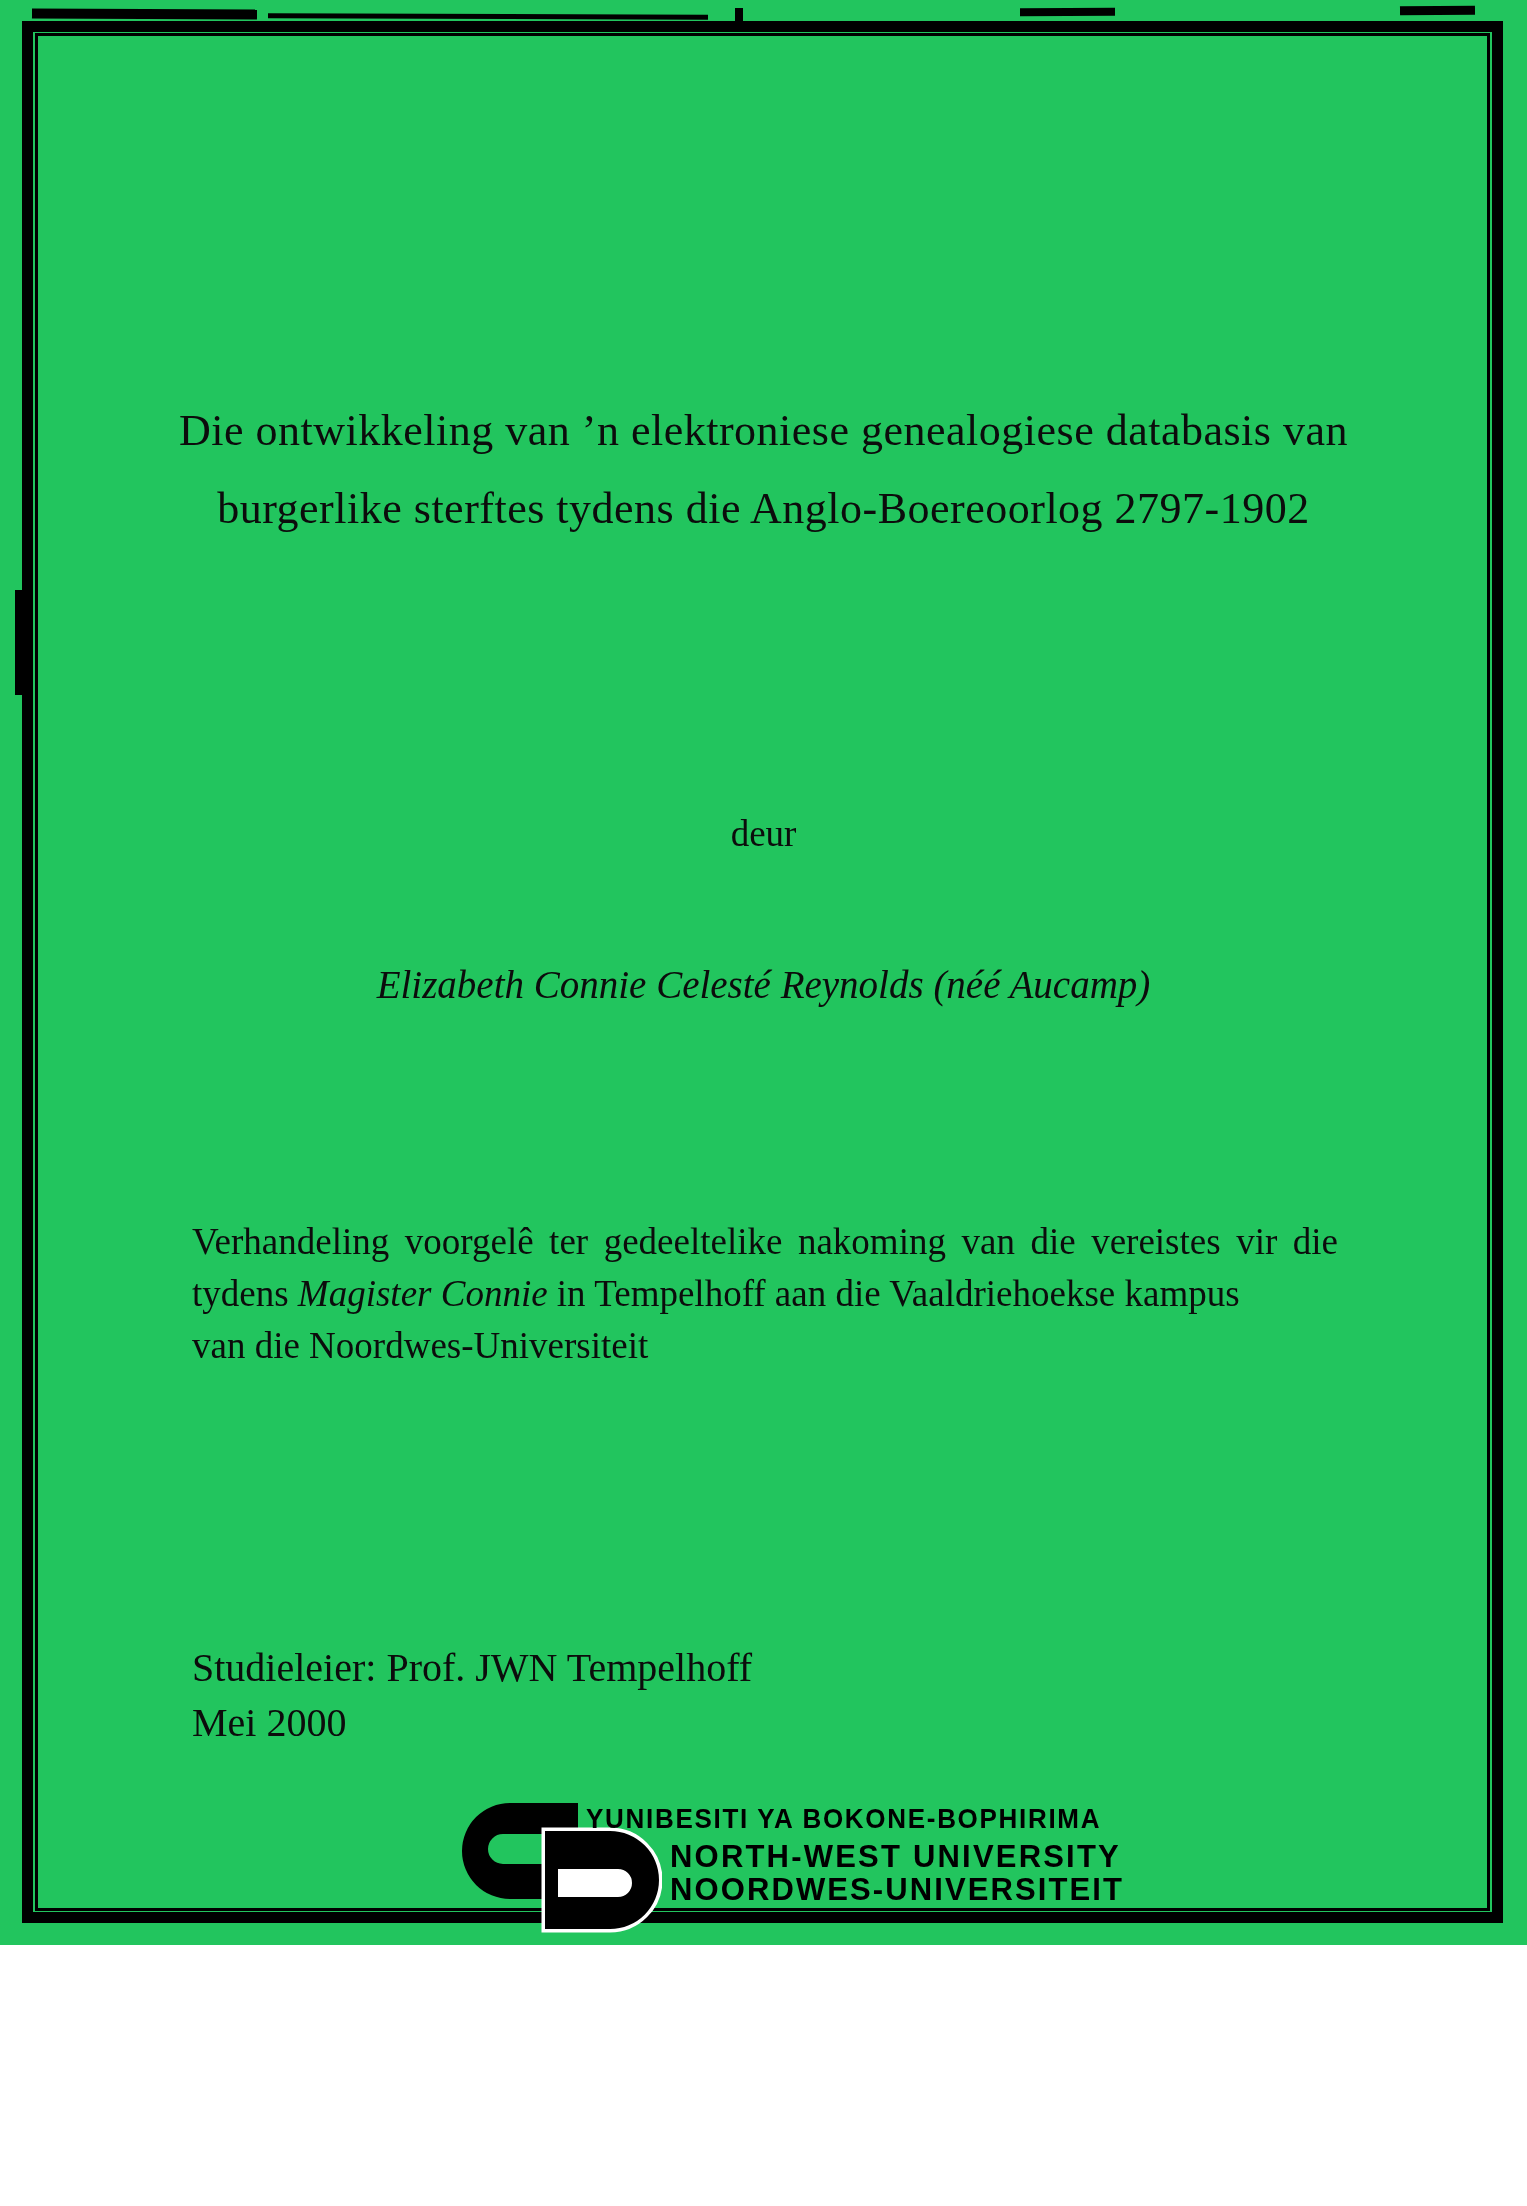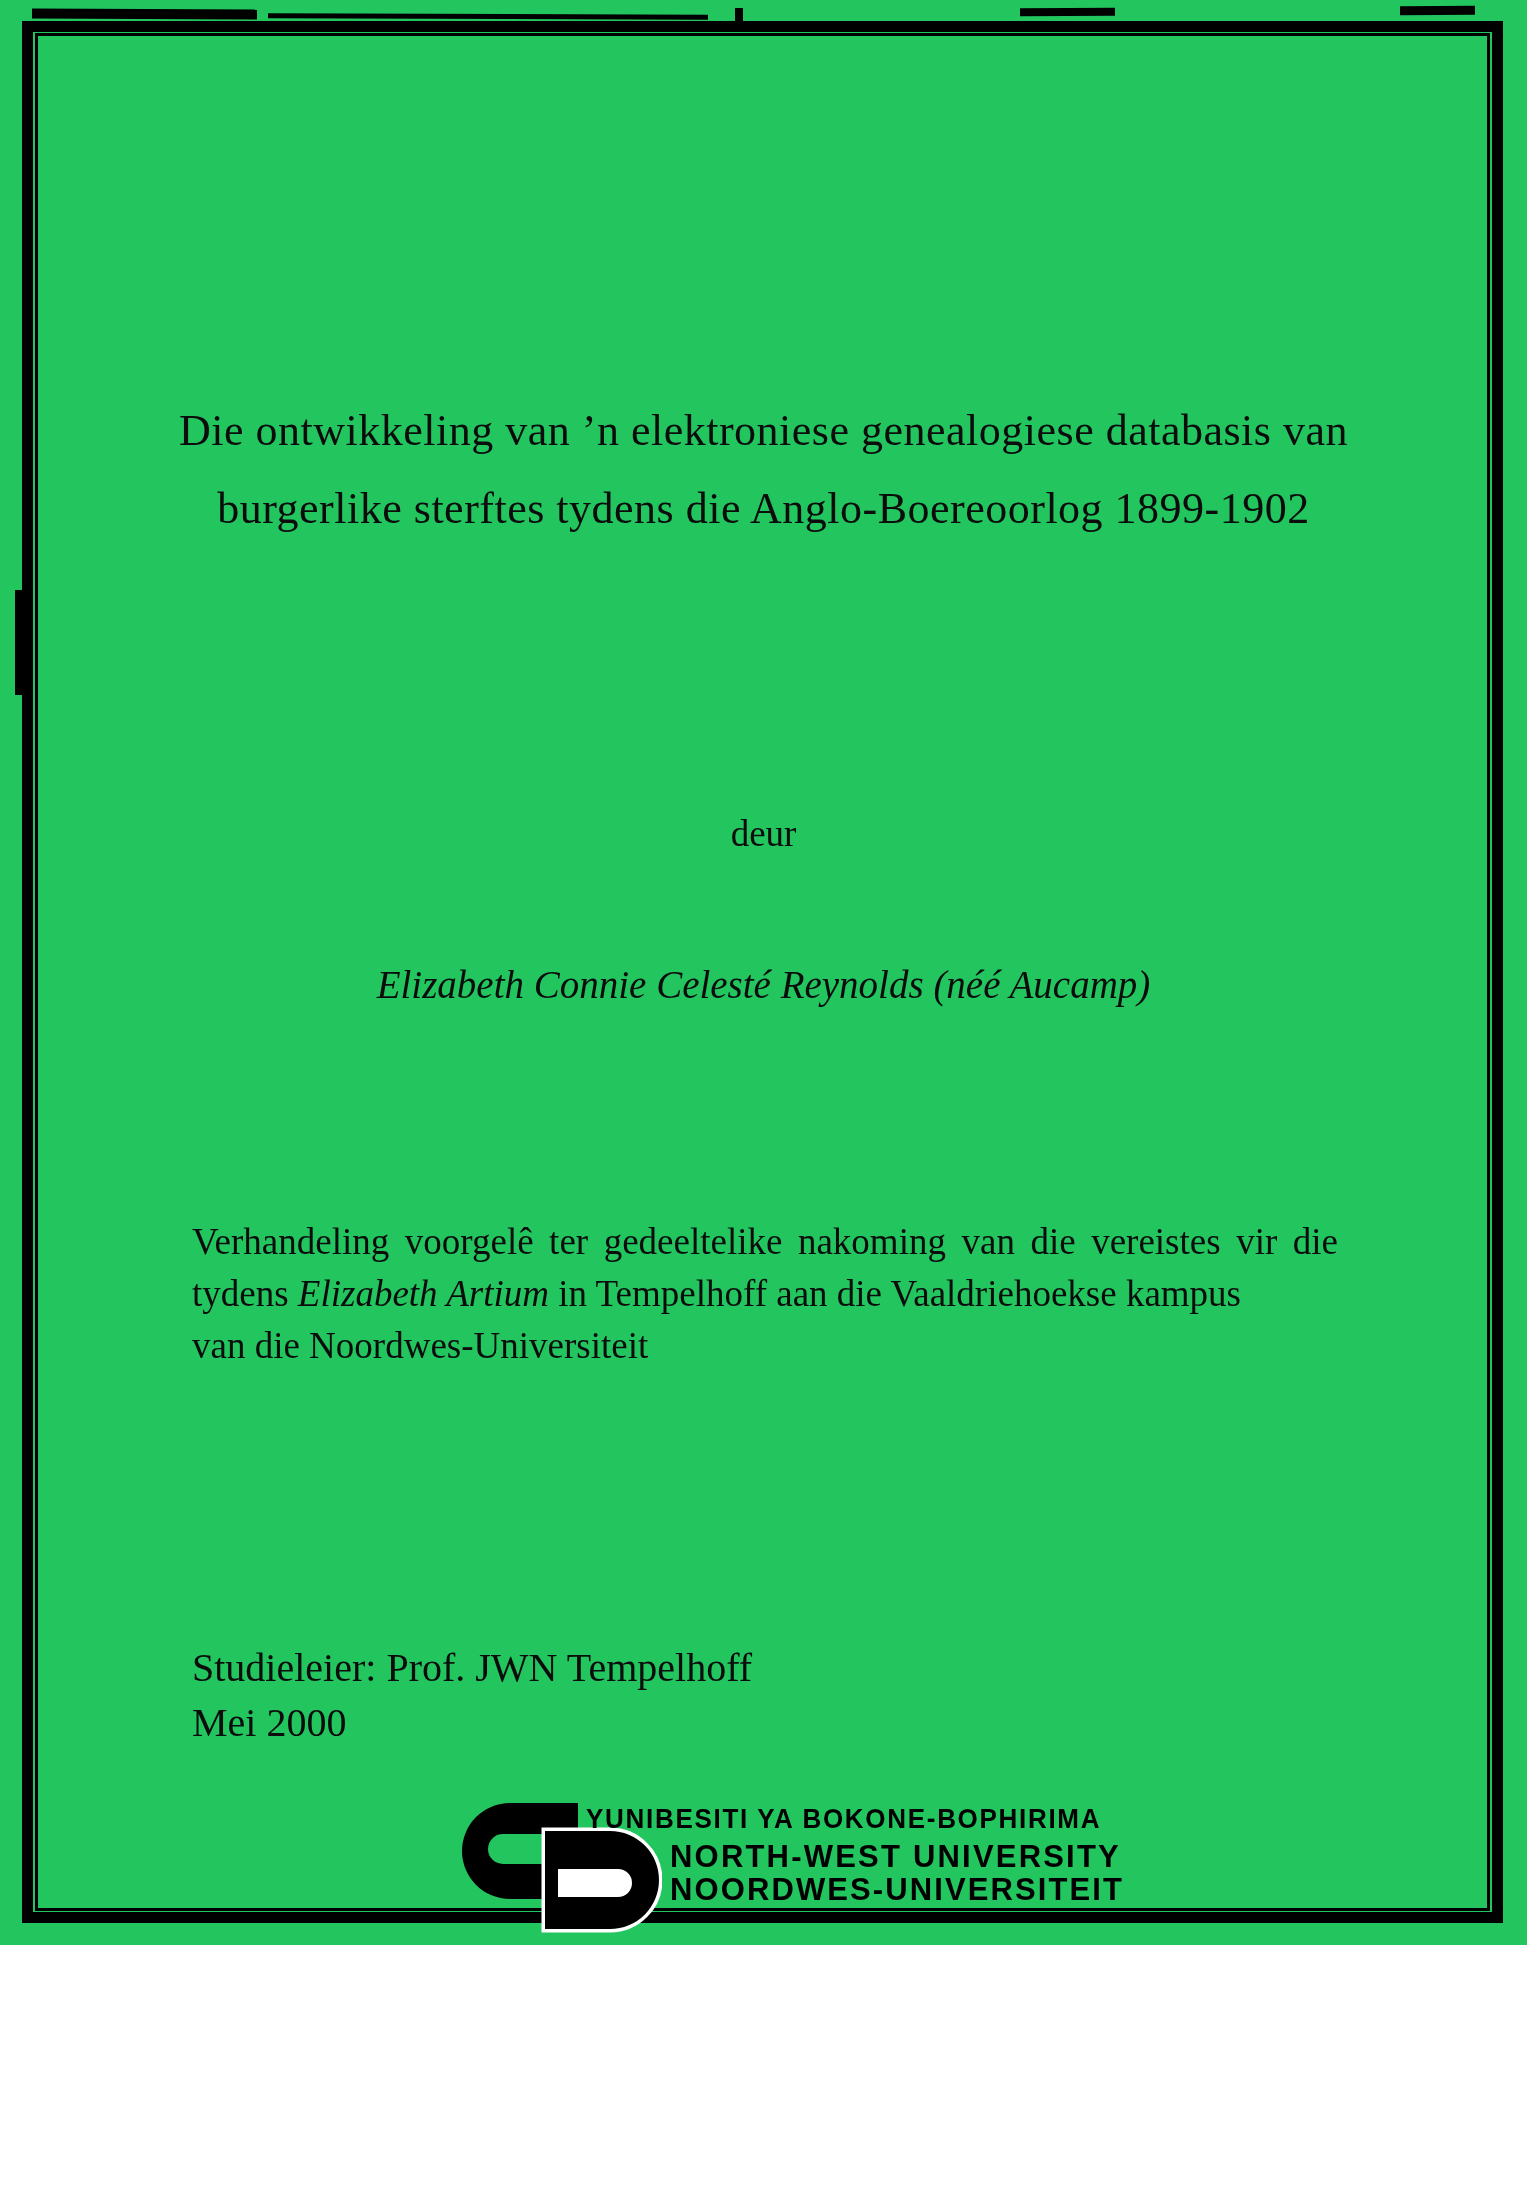--- a/index.html
+++ b/index.html
@@ -111,30 +111,30 @@
   <div class="artifact a3"></div>
   <div class="artifact a4"></div>
   <div class="artifact a5"></div>
   <div class="artifact a6"></div>
 
   <div class="frame-outer"></div>
   <div class="frame-inner"></div>
 
   <div class="title">
     <div>Die ontwikkeling van ’n elektroniese genealogiese databasis van</div>
-    <div>burgerlike sterftes tydens die Anglo-Boereoorlog 1899-1902</div>
+    <div>burgerlike sterftes tydens die Anglo-Boereoorlog 2797-1902</div>
   </div>
 
   <div class="byline">deur</div>
 
   <div class="author">Elizabeth Connie Celesté Reynolds (néé Aucamp)</div>
 
   <div class="statement">
     <div class="justified">Verhandeling voorgelê ter gedeeltelike nakoming van die vereistes vir die</div>
-    <div><span>tydens </span><span class="italic">Elizabeth Artium</span><span> in Tempelhoff aan die Vaaldriehoekse kampus</span></div>
+    <div><span>tydens </span><span class="italic">Magister Connie</span><span> in Tempelhoff aan die Vaaldriehoekse kampus</span></div>
     <div>van die Noordwes-Universiteit</div>
   </div>
 
   <div class="supervisor-block">
     <div>Studieleier: Prof. JWN Tempelhoff</div>
     <div>Mei 2000</div>
   </div>
 
   <div class="logo">
     <svg class="logo-mark" width="202" height="138" viewBox="0 0 202 138" xmlns="http://www.w3.org/2000/svg">

